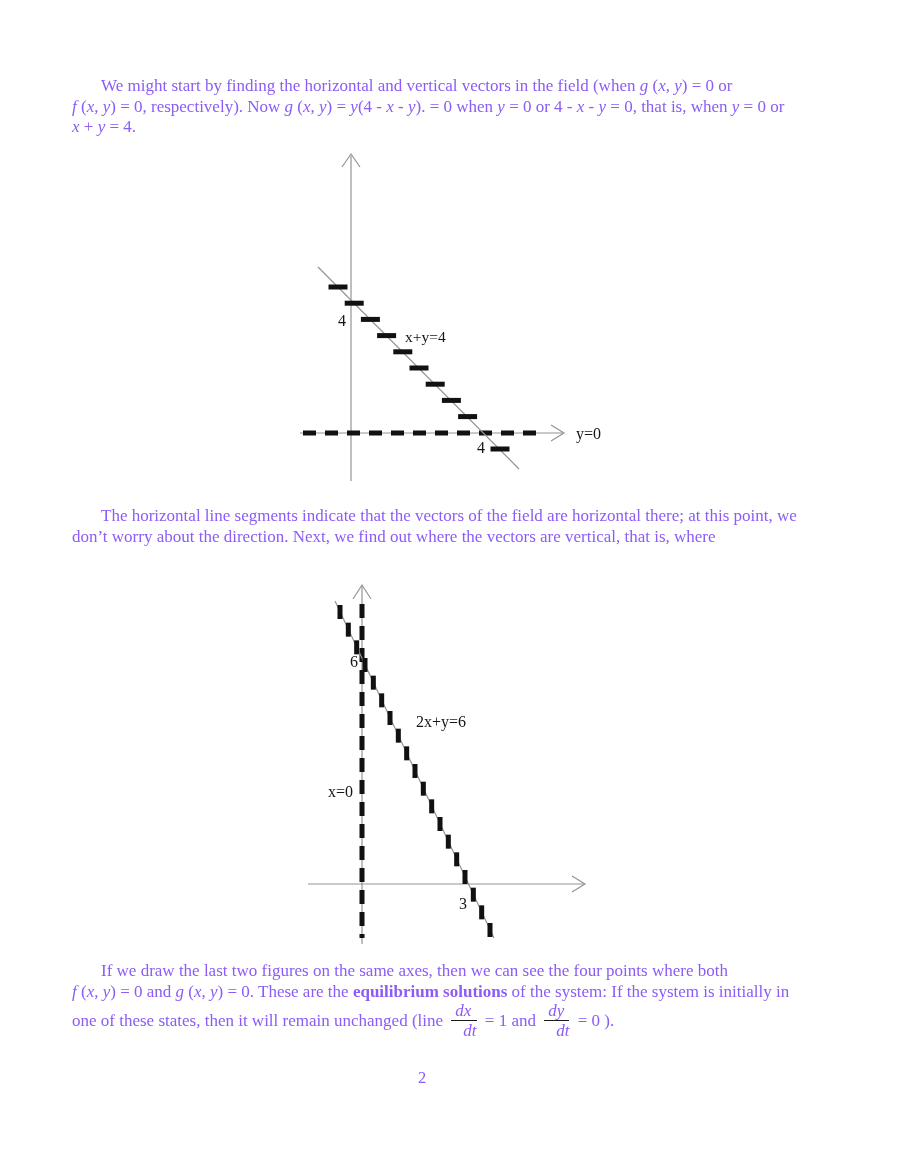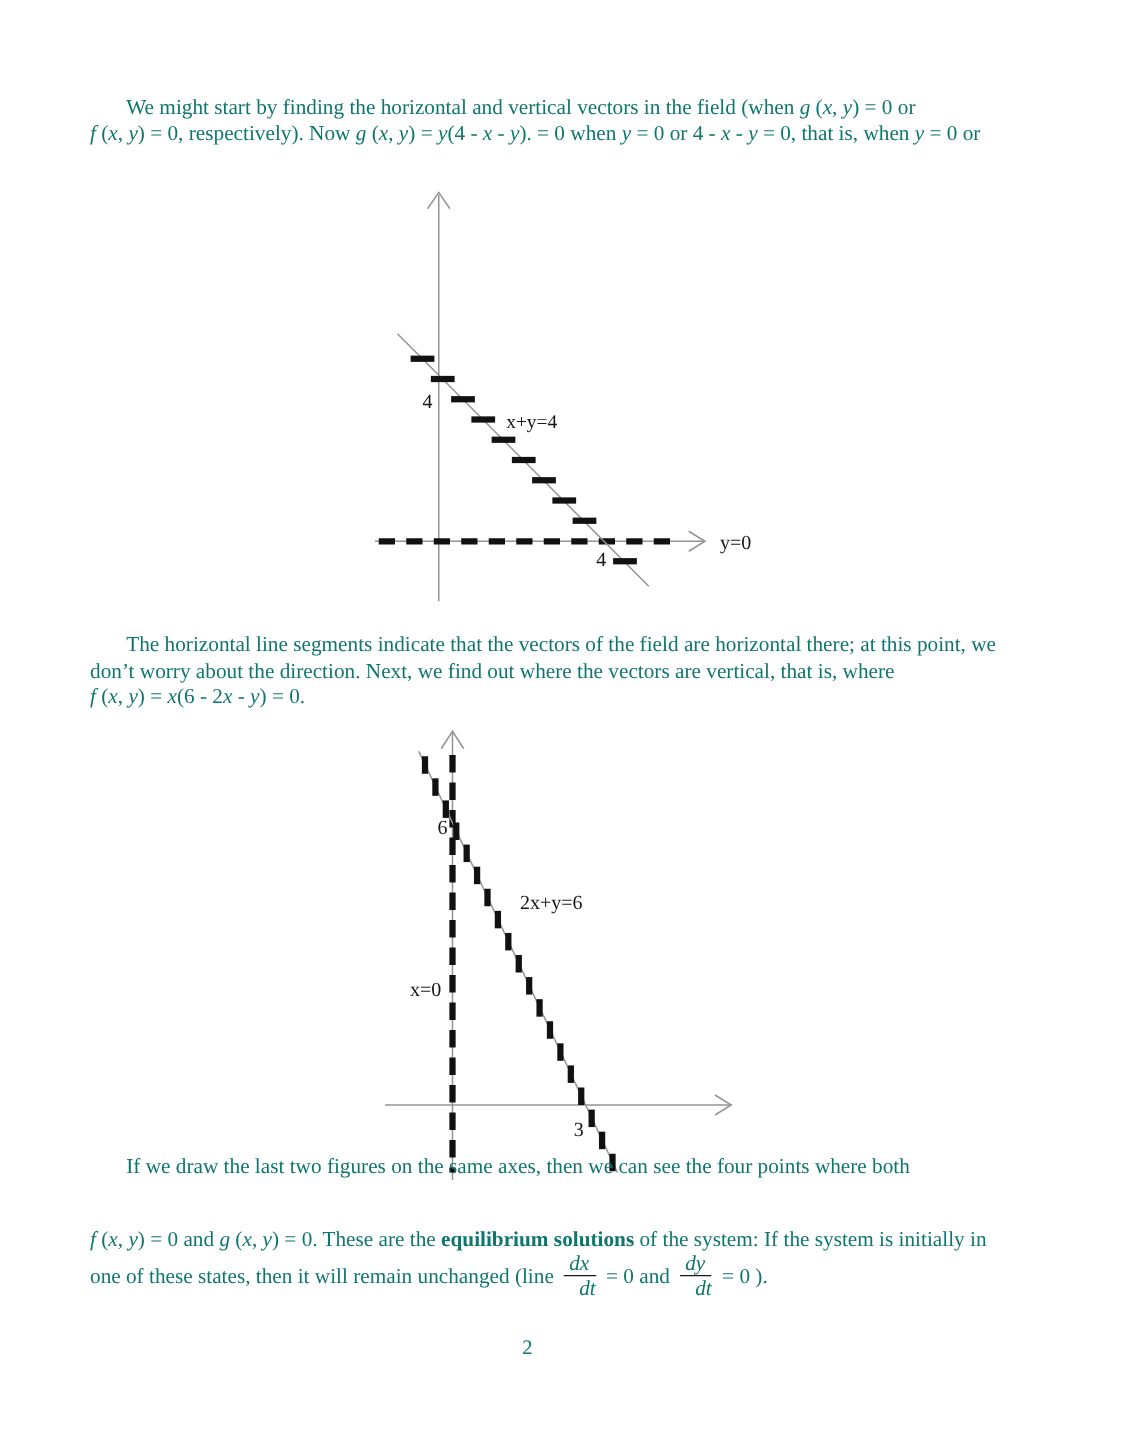--- a/index.html
+++ b/index.html
@@ -1,20 +1,20 @@
 <!DOCTYPE html>
 <html><head>
 <meta charset="utf-8">
 <style>
   html,body{margin:0;padding:0;background:#ffffff;}
   .page{
     position:relative;
     width:844px;height:1165px;
     background:#ffffff;
-    color:#0f766e;
+    color:#8b5cf6;
     font-family:"Liberation Serif", serif;
     overflow:hidden;
   }
   .tline{
     position:absolute;
     left:72px;
     width:800px;
     font-size:17px;
     line-height:20px;
     white-space:nowrap;
@@ -41,20 +41,21 @@
   .thin{stroke:#949494;stroke-width:1.2;fill:none;}
   .bold-dash{stroke:#111111;fill:none;}
 </style>
 </head>
 <body>
 
 <div class="page">
 
   <div class="tline indent" style="top:76px"><span>We might start by finding the horizontal and vertical vectors in the field (when </span><span style="font-style: italic;">g</span><span> (</span><span style="font-style: italic;">x</span><span>, </span><span style="font-style: italic;">y</span><span>) = 0 or</span></div>
   <div class="tline" style="top:97px"><span style="font-style: italic;">f</span><span> (</span><span style="font-style: italic;">x</span><span>, </span><span style="font-style: italic;">y</span><span>) = 0, respectively). Now </span><span style="font-style: italic;">g</span><span> (</span><span style="font-style: italic;">x</span><span>, </span><span style="font-style: italic;">y</span><span>) = </span><span style="font-style: italic;">y</span><span>(4 - </span><span style="font-style: italic;">x</span><span> - </span><span style="font-style: italic;">y</span><span>). = 0 when </span><span style="font-style: italic;">y</span><span> = 0 or 4 - </span><span style="font-style: italic;">x</span><span> - </span><span style="font-style: italic;">y</span><span> = 0, that is, when </span><span style="font-style: italic;">y</span><span> = 0 or</span></div>
+  <div class="tline" style="top:117px"><span style="font-style: italic;">x</span><span> + </span><span style="font-style: italic;">y</span><span> = 4.</span></div>
 
   <svg class="fig" style="left:295px;top:148px" width="330" height="340" viewBox="0 0 330 340">
 
     <line class="thin" x1="56" y1="8" x2="56" y2="333"></line>
     <polyline class="thin" points="47,19 56,6 65,19"></polyline>
 
     <line class="thin" x1="5" y1="285" x2="268" y2="285"></line>
     <polyline class="thin" points="256,277 269,285 256,293"></polyline>
 
     <line class="bold-dash" x1="8" y1="285" x2="250" y2="285" stroke-width="5" stroke-dasharray="13 9"></line>
@@ -75,21 +76,20 @@
       </g>
 
     <text x="51" y="178" text-anchor="end">4</text>
     <text x="186" y="305" text-anchor="middle">4</text>
     <text x="110" y="194" class="lbl-small">x+y=4</text>
     <text x="281" y="291">y=0</text>
   </svg>
 
   <div class="tline" style="top:527px"><span>don’t worry about the direction. Next, we find out where the vectors are vertical, that is, where</span></div>
   <div class="tline indent" style="top:506px"><span>The horizontal line segments indicate that the vectors of the field are horizontal there; at this point, we</span></div>
-  <div class="tline" style="top:547px"><span style="font-style: italic;">f</span><span> (</span><span style="font-style: italic;">x</span><span>, </span><span style="font-style: italic;">y</span><span>) = </span><span style="font-style: italic;">x</span><span>(6 - 2</span><span style="font-style: italic;">x</span><span> - </span><span style="font-style: italic;">y</span><span>) = 0.</span></div>
 
   <svg class="fig" style="left:300px;top:578px" width="310" height="372" viewBox="0 0 310 372">
 
     <line class="thin" x1="62" y1="8" x2="62" y2="366"></line>
     <polyline class="thin" points="53,21 62,7 71,21"></polyline>
 
     <line class="bold-dash" x1="62" y1="26" x2="62" y2="360" stroke-width="5" stroke-dasharray="14 8"></line>
 
     <line class="thin" x1="8" y1="306" x2="284" y2="306"></line>
     <polyline class="thin" points="272,298 285,306 272,314"></polyline>
@@ -117,19 +117,19 @@
         <rect x="179.16666666666666" y="327.3333333333333" width="5" height="14" fill="#111111"></rect>
         <rect x="187.5" y="345" width="5" height="14" fill="#111111"></rect>
       </g>
 
     <text x="58" y="89" text-anchor="end">6</text>
     <text x="163" y="331" text-anchor="middle">3</text>
     <text x="116" y="149">2x+y=6</text>
     <text x="53" y="219" text-anchor="end">x=0</text>
   </svg>
 
-  <div class="tline indent" style="top:923px"><span>If we draw the last two figures on the same axes, then we can see the four points where both</span></div>
+  <div class="tline indent" style="top:961px"><span>If we draw the last two figures on the same axes, then we can see the four points where both</span></div>
   <div class="tline" style="top:982px"><span style="font-style: italic;">f</span><span> (</span><span style="font-style: italic;">x</span><span>, </span><span style="font-style: italic;">y</span><span>) = 0 and </span><span style="font-style: italic;">g</span><span> (</span><span style="font-style: italic;">x</span><span>, </span><span style="font-style: italic;">y</span><span>) = 0. These are the </span><span style="font-weight: bold;">equilibrium solutions</span><span> of the system: If the system is initially in</span></div>
-  <div class="tline fracline" style="top:1000px"><span>one of these states, then it will remain unchanged (line </span><span class="frac"><span class="fnum">dx</span><span class="fden">dt</span></span><span> = 0  and </span><span class="frac"><span class="fnum">dy</span><span class="fden">dt</span></span><span> = 0 ).</span></div>
+  <div class="tline fracline" style="top:1000px"><span>one of these states, then it will remain unchanged (line </span><span class="frac"><span class="fnum">dx</span><span class="fden">dt</span></span><span> = 1  and </span><span class="frac"><span class="fnum">dy</span><span class="fden">dt</span></span><span> = 0 ).</span></div>
 
   <div class="pagenum">2</div>
 
 </div>
 
 </body></html>

